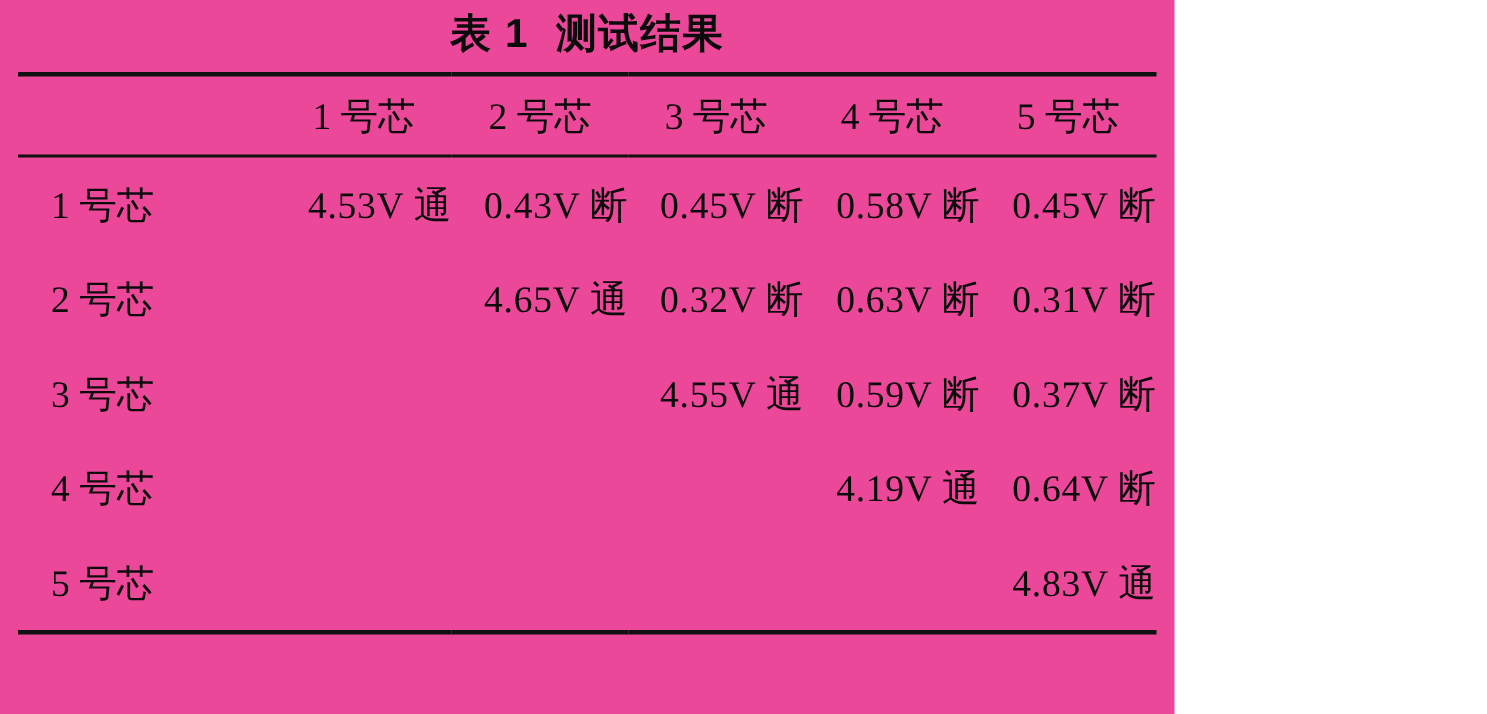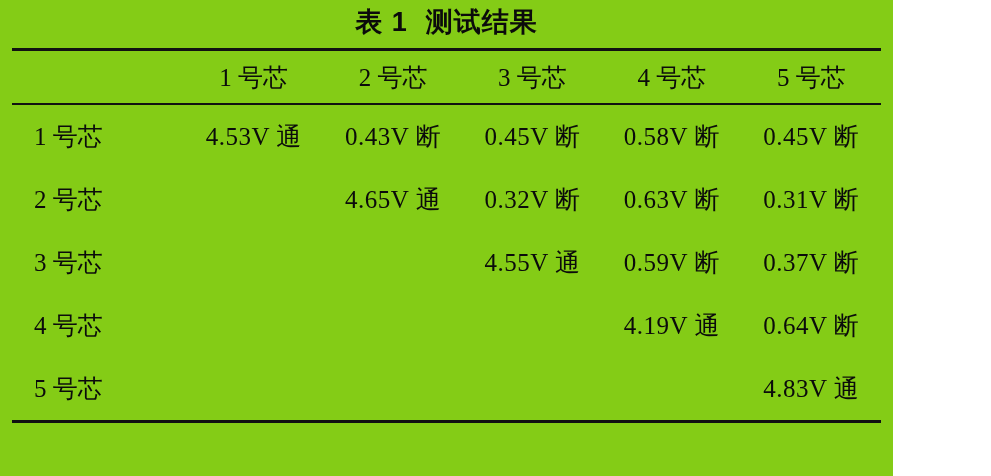--- a/index.html
+++ b/index.html
@@ -9,25 +9,25 @@
   }
   body {
     width: 991px;
     height: 476px;
     font-family: "Liberation Serif", "DejaVu Serif", serif;
     color: #0b0b0b;
     overflow: hidden;
   }
   .page {
     position: relative;
-    width: 893px;
+    width: 783px;
     height: 476px;
     box-sizing: border-box;
     padding: 0 12px;
-    background: #84cc16;
+    background: #ec4899;
   }
   .table-caption {
     text-align: center;
     font-size: 27px;
     font-weight: bold;
     letter-spacing: 1px;
     padding-top: 4px;
     padding-bottom: 8px;
     font-family: "Liberation Sans", "DejaVu Sans", sans-serif;
   }
@@ -55,20 +55,21 @@
     text-align: center;
     font-family: Liberation Serif, serif;
   }
   thead td {
     height: 52px;
     font-size: 25px;
   }
   tbody td {
     height: 63px;
     font-size: 25px;
+    text-align: right;
   }
   td.row-head {
     text-align: left;
     padding-left: 22px;
     width: 150px;
   }
   .cell-val {
     white-space: nowrap;
     letter-spacing: 0.5px;
   }

